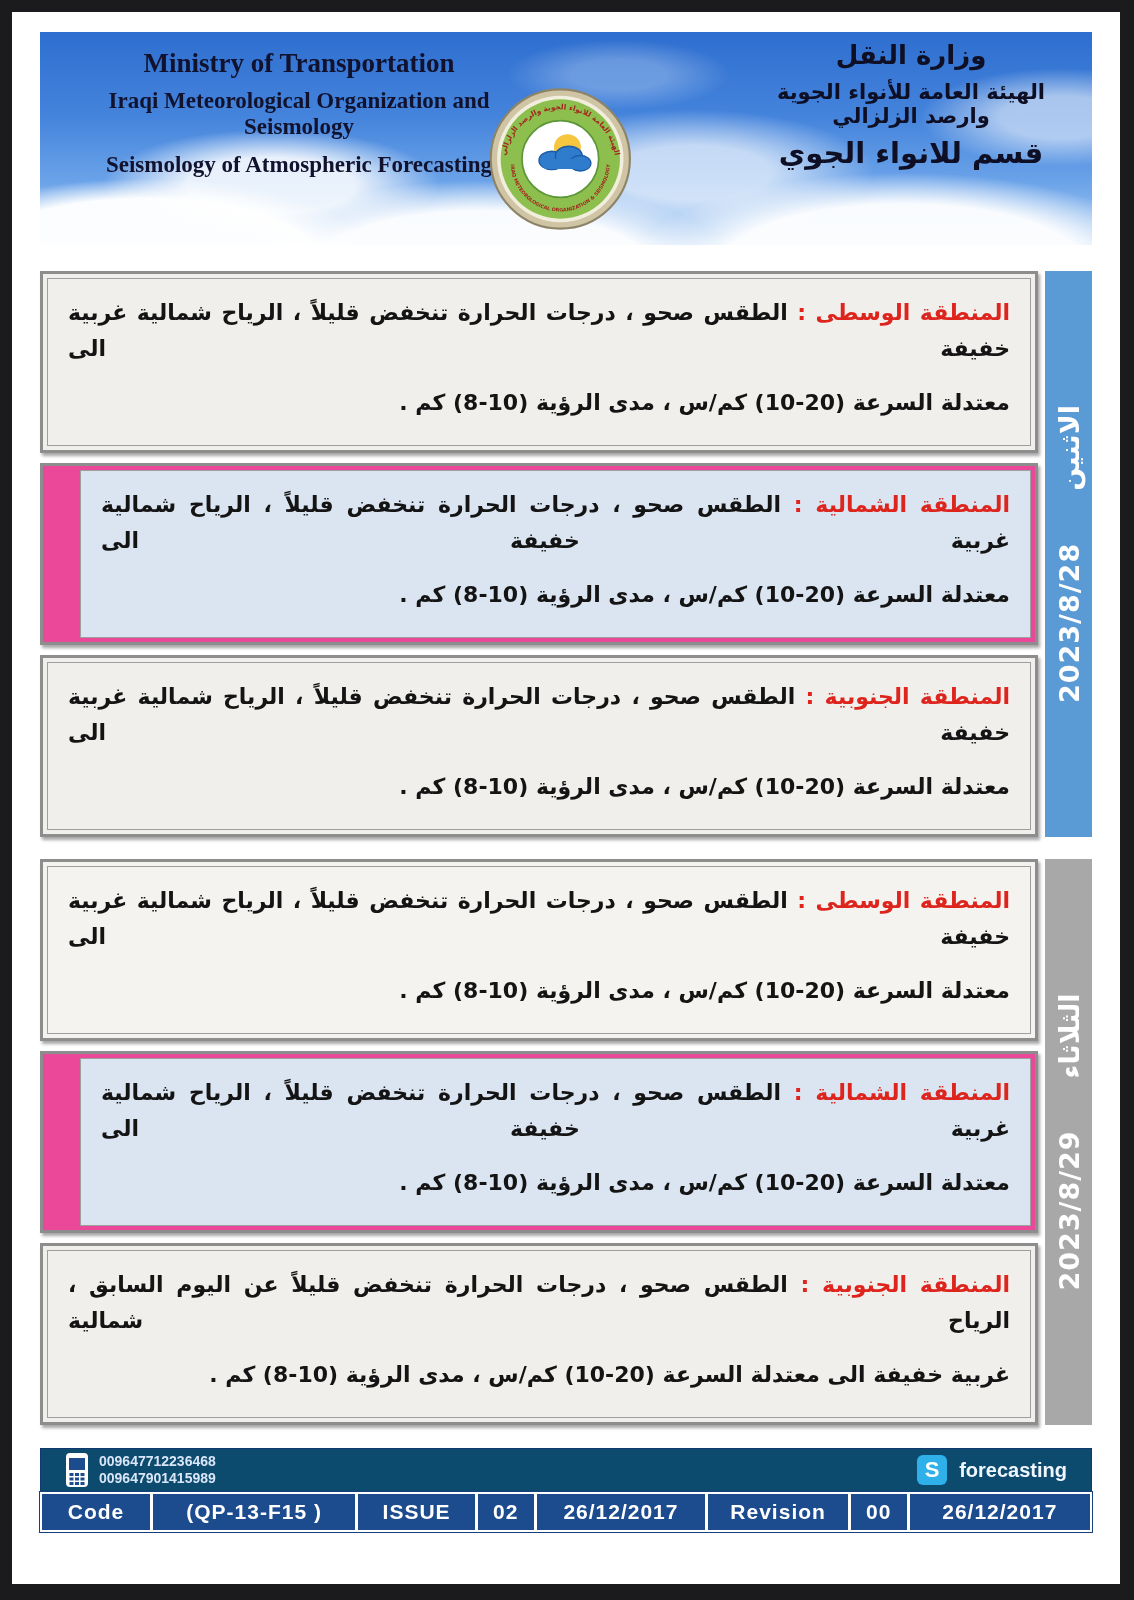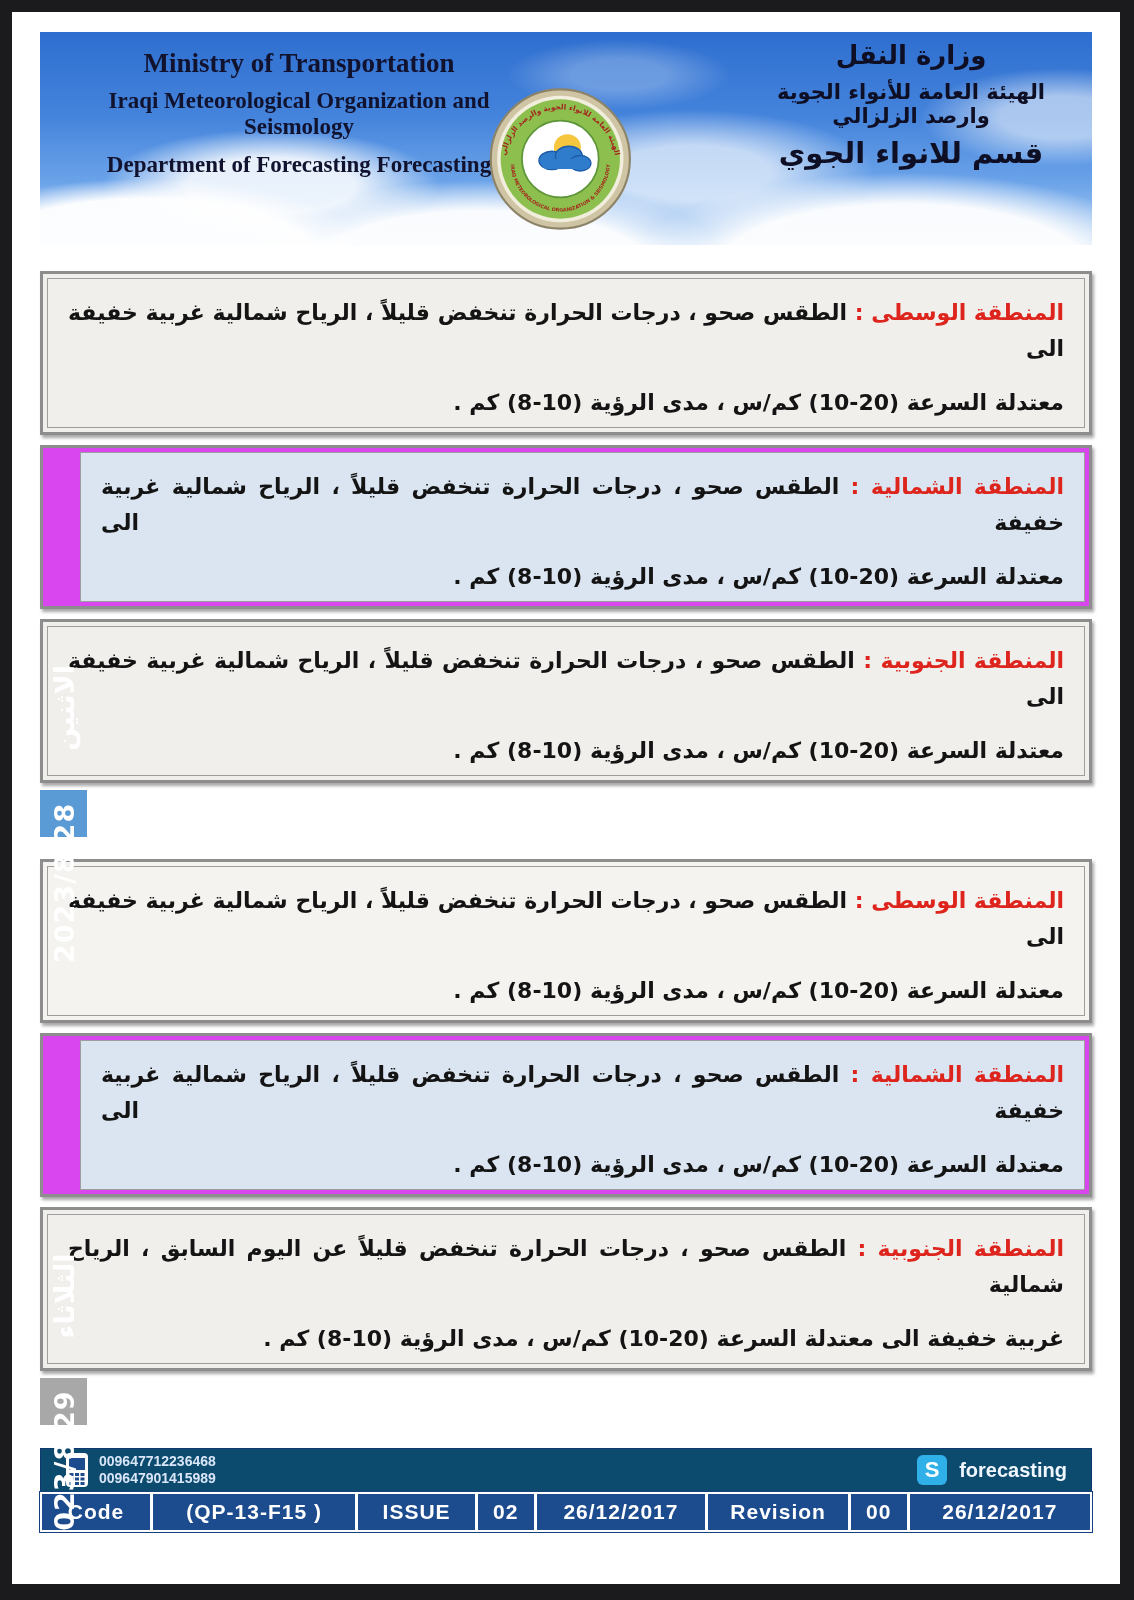--- a/index.html
+++ b/index.html
@@ -37,31 +37,31 @@
   .hdr-ar{
     position:absolute;right:16px;top:8px;width:330px;text-align:center;
     direction:rtl;color:#0e0f24;font-weight:700;
   }
   .hdr-ar .l1{font-size:26px;}
   .hdr-ar .l2{font-size:21px;margin-top:10px;}
   .hdr-ar .l3{font-size:29px;margin-top:8px;}
   .logo{position:absolute;left:50%;top:56px;transform:translateX(-54%);width:142px;height:142px;}
 
   
-  .group{display:flex;direction:ltr;gap:7px;height:566px;margin-top:26px;flex-direction:column;}
+  .group{display:flex;direction:ltr;gap:7px;height:566px;margin-top:26px;}
   .group+.group{margin-top:22px;}
   .boxes{flex:1;display:flex;flex-direction:column;gap:10px;}
   .fbox{
     flex:1;border:3px solid #8d8d8d;padding:4px;box-sizing:border-box;
     box-shadow:2px 3px 3px rgba(0,0,0,.35);
   }
   .fbox-inner{border:1px solid #9e9e9e;height:100%;box-sizing:border-box;padding:16px 20px 0 20px;}
   .bg-plain{background:#f1efec;}
   .bg-plain .fbox-inner{background:#f1efec;}
-  .bg-blue{background:#d946ef;padding-left:37px;}
+  .bg-blue{background:#ec4899;padding-left:37px;}
   .bg-blue .fbox-inner{background:#dbe5f1;}
   .bg-lite{background:#f5f3f0;}
   .bg-lite .fbox-inner{background:#f5f3f0;}
 
   .ftext{direction:rtl;font-size:22px;font-weight:700;color:#141414;}
   .fline1{text-align:justify;text-align-last:justify;line-height:36px;}
   .fline2{margin-top:18px;line-height:36px;}
   .fline2.flush{text-align:right;}
   .region{color:#dd251d;}
 
@@ -106,21 +106,21 @@
 </head>
 <body>
 
 <div class="page">
   <div class="content">
 
     <div class="sky">
       <div class="hdr-en">
         <div class="l1">Ministry of Transportation</div>
         <div class="l2">Iraqi Meteorological Organization and Seismology</div>
-        <div class="l3">Department of Forecasting Forecasting</div>
+        <div class="l3">Seismology of Atmospheric Forecasting</div>
       </div>
 
       <div class="hdr-ar">
         <div class="l1">وزارة النقل</div>
         <div class="l2">الهيئة العامة للأنواء الجوية وارصد الزلزالي</div>
         <div class="l3">قسم للانواء الجوي</div>
       </div>
 
       <div class="logo">
         <svg viewBox="0 0 100 100" width="142" height="142">

